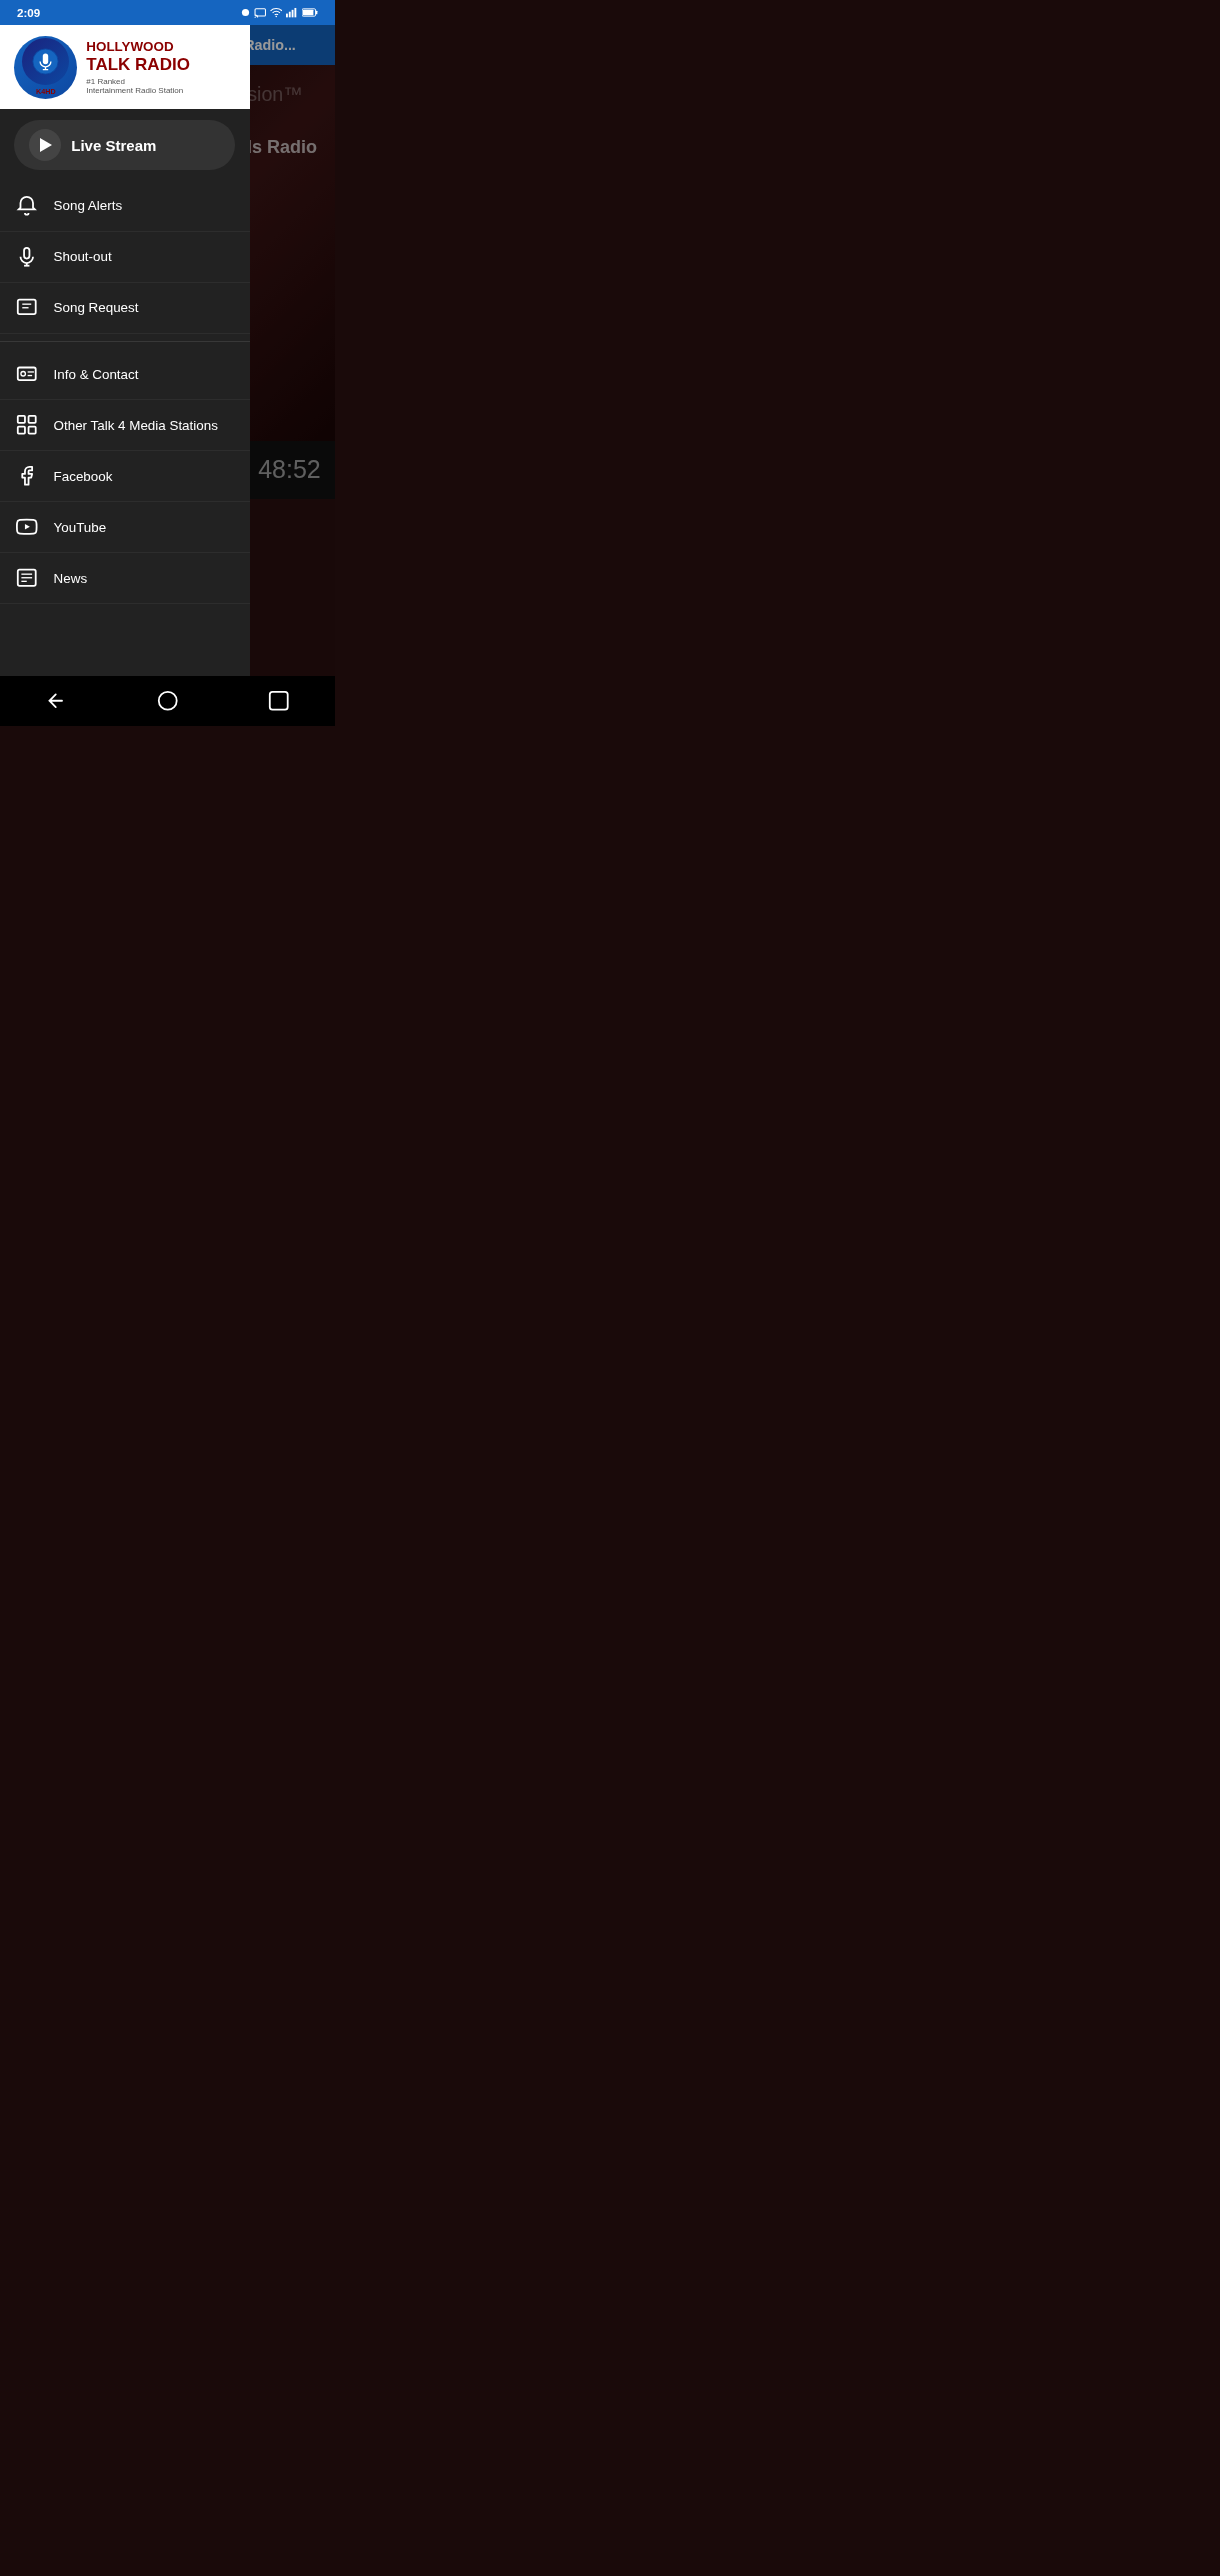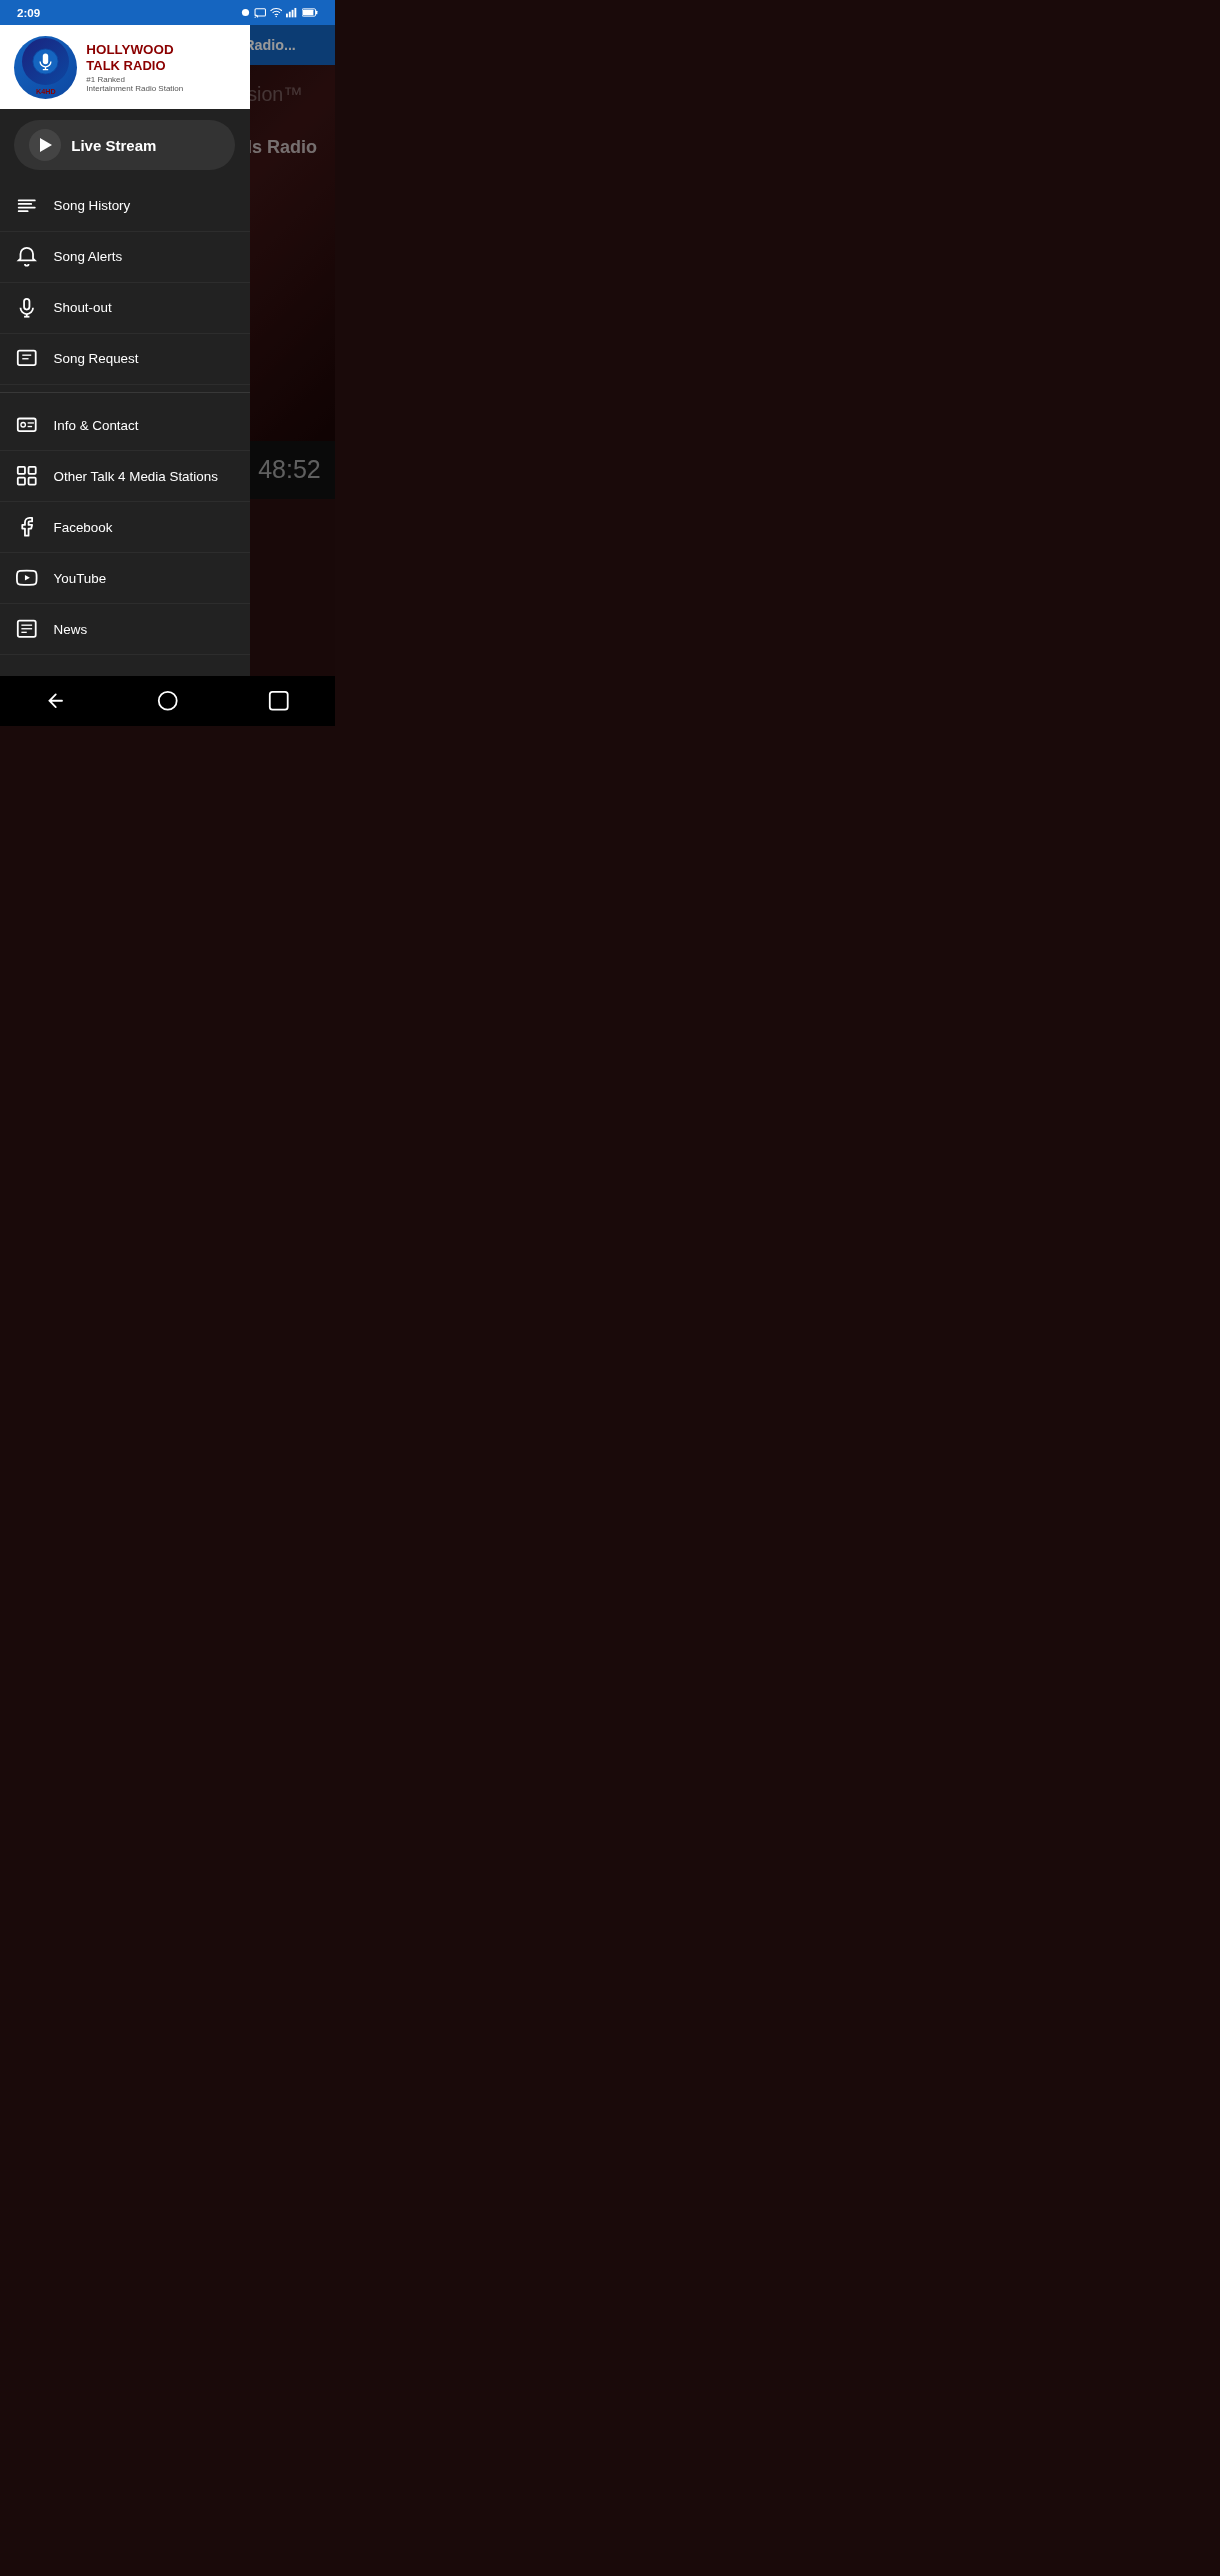--- a/index.html
+++ b/index.html
@@ -190,21 +190,21 @@
 
     .logo-hollywood {
       color: #8B0000;
       font-size: 13.4px;
       font-weight: bold;
       line-height: 1.2;
     }
 
     .logo-talk-radio {
       color: #8B0000;
-      font-size: 13px;
+      font-size: 17px;
       font-weight: bold;
     }
 
     .logo-ranked {
       color: #555;
       font-size: 8px;
       margin-top: 1.8px;
     }
 
     
@@ -403,28 +403,20 @@
       </div>
     </div>
 
     <button class="live-stream-btn">
       <div class="play-circle">
         <div class="play-triangle"></div>
       </div>
       <span class="live-stream-label">Live Stream</span>
     </button>
 
-    <div class="menu-item">
-      <div class="menu-icon">
-        <svg viewBox="0 0 24 24">
-            <path d="M3 6h18M3 10h14M3 14h18M3 18h10" stroke="white" stroke-width="2" stroke-linecap="round" fill="none"></path>
-          </svg>
-      </div>
-      <span class="menu-label">Song History</span>
-    </div>
 
     <div class="menu-item">
       <div class="menu-icon">
         <svg viewBox="0 0 24 24">
             <path d="M12 2a7 7 0 017 7v5l2 2H3l2-2V9a7 7 0 017-7z" fill="none" stroke="white" stroke-width="2"></path>
             <path d="M10 20a2 2 0 004 0" fill="none" stroke="white" stroke-width="2"></path>
           </svg>
       </div>
       <span class="menu-label">Song Alerts</span>
     </div>

